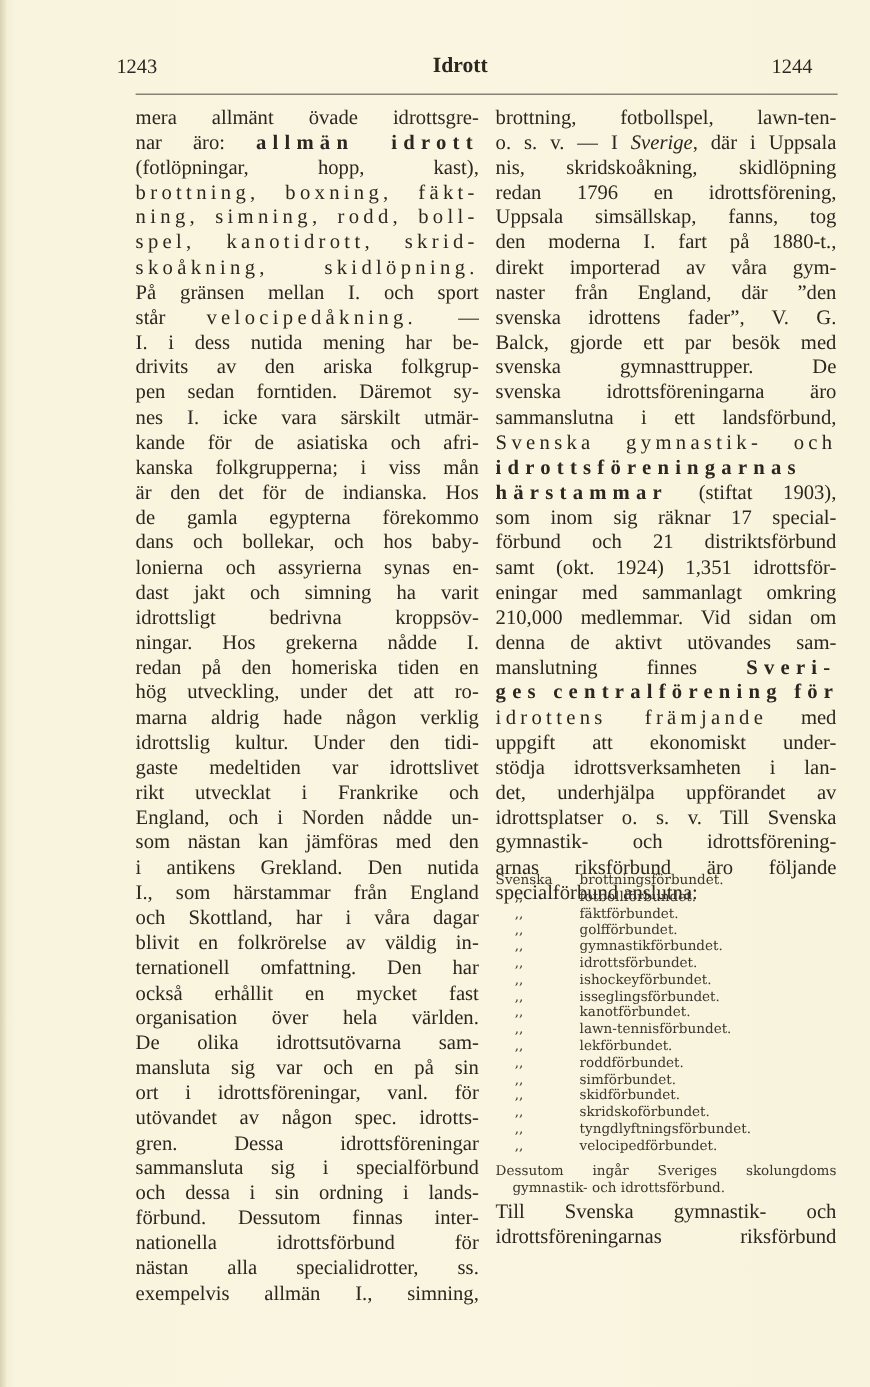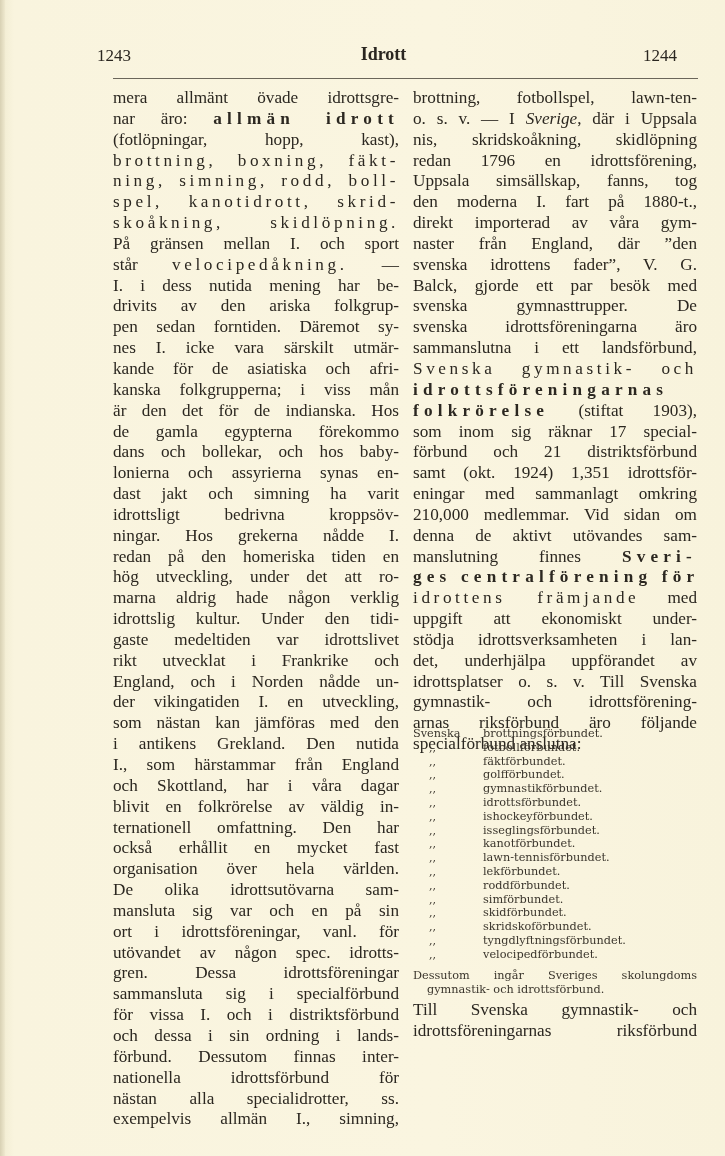--- a/index.html
+++ b/index.html
@@ -102,36 +102,34 @@
     <span class="ln">dast jakt och simning ha varit</span>
     <span class="ln">idrottsligt bedrivna kroppsöv-</span>
     <span class="ln">ningar. Hos grekerna nådde I.</span>
     <span class="ln">redan på den homeriska tiden en</span>
     <span class="ln">hög utveckling, under det att ro-</span>
     <span class="ln">marna aldrig hade någon verklig</span>
     <span class="ln">idrottslig kultur. Under den tidi-</span>
     <span class="ln">gaste medeltiden var idrottslivet</span>
     <span class="ln">rikt utvecklat i Frankrike och</span>
     <span class="ln">England, och i Norden nådde un-</span>
-    <span class="ln">der vikingatiden I. en utveckling,</span>
     <span class="ln">som nästan kan jämföras med den</span>
     <span class="ln">i antikens Grekland. Den nutida</span>
     <span class="ln">I., som härstammar från England</span>
     <span class="ln">och Skottland, har i våra dagar</span>
     <span class="ln">blivit en folkrörelse av väldig in-</span>
     <span class="ln">ternationell omfattning. Den har</span>
     <span class="ln">också erhållit en mycket fast</span>
     <span class="ln">organisation över hela världen.</span>
     <span class="ln">De olika idrottsutövarna sam-</span>
     <span class="ln">mansluta sig var och en på sin</span>
     <span class="ln">ort i idrottsföreningar, vanl. för</span>
     <span class="ln">utövandet av någon spec. idrotts-</span>
     <span class="ln">gren. Dessa idrottsföreningar</span>
     <span class="ln">sammansluta sig i specialförbund</span>
-    <span class="ln">för vissa I. och i distriktsförbund</span>
     <span class="ln">och dessa i sin ordning i lands-</span>
     <span class="ln">förbund. Dessutom finnas inter-</span>
     <span class="ln">nationella idrottsförbund för</span>
     <span class="ln">nästan alla specialidrotter, ss.</span>
     <span class="ln">exempelvis allmän I., simning,</span>
   </div>
 
   <div class="col col-right">
     <span class="ln">brottning, fotbollspel, lawn-ten-</span>
     <span class="ln"><span>o. s. v. — I </span><span class="it">Sverige</span><span>, där i Uppsala</span></span>
@@ -141,21 +139,21 @@
     <span class="ln">den moderna I. fart på 1880-t.,</span>
     <span class="ln">direkt importerad av våra gym-</span>
     <span class="ln">naster från England, där ”den</span>
     <span class="ln">svenska idrottens fader”, V. G.</span>
     <span class="ln">Balck, gjorde ett par besök med</span>
     <span class="ln">svenska gymnasttrupper. De</span>
     <span class="ln">svenska idrottsföreningarna äro</span>
     <span class="ln">sammanslutna i ett landsförbund,</span>
     <span class="ln sp">Svenska gymnastik- och</span>
     <span class="ln sp2">idrottsföreningarnas</span>
-    <span class="ln"><span class="sp2">folkrörelse</span><span> (stiftat 1903),</span></span>
+    <span class="ln"><span class="sp2">härstammar</span><span> (stiftat 1903),</span></span>
     <span class="ln">som inom sig räknar 17 special-</span>
     <span class="ln">förbund och 21 distriktsförbund</span>
     <span class="ln">samt (okt. 1924) 1,351 idrottsför-</span>
     <span class="ln">eningar med sammanlagt omkring</span>
     <span class="ln">210,000 medlemmar. Vid sidan om</span>
     <span class="ln">denna de aktivt utövandes sam-</span>
     <span class="ln"><span>manslutning finnes </span><span class="sp2">Sveri-</span></span>
     <span class="ln sp2">ges centralförening för</span>
     <span class="ln"><span class="sp">idrottens främjande</span><span> med</span></span>
     <span class="ln">uppgift att ekonomiskt under-</span>

